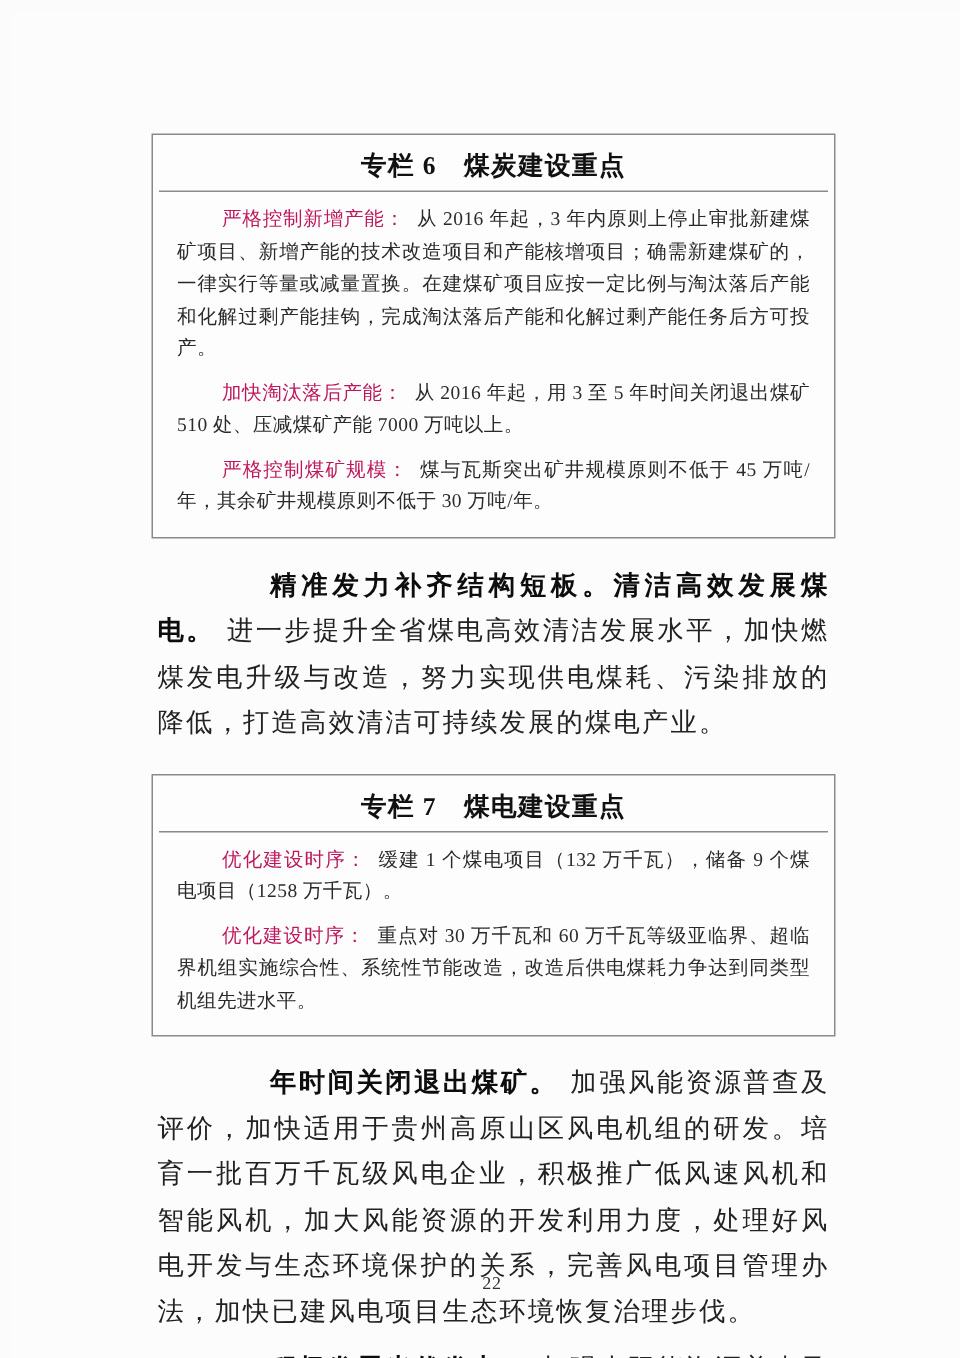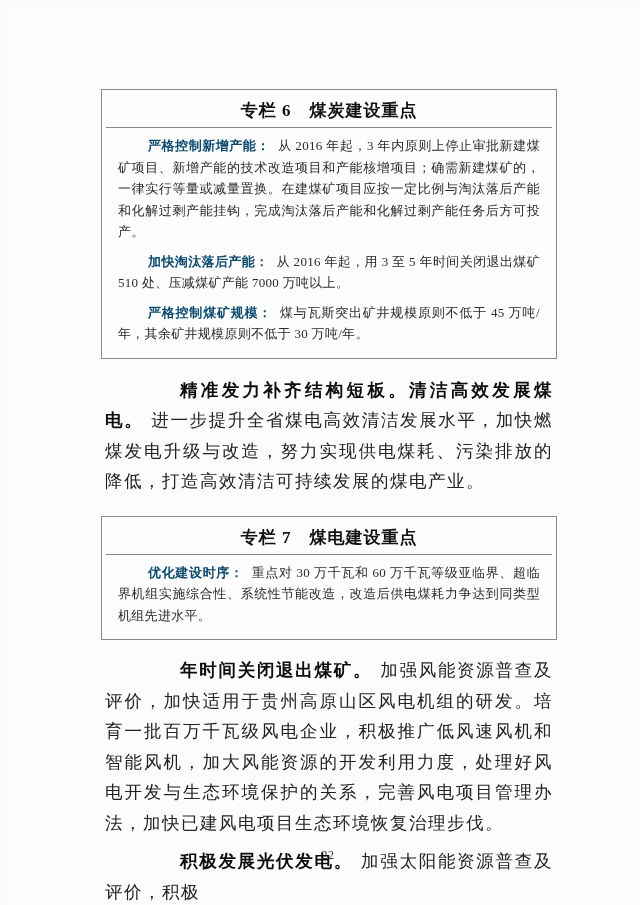--- a/index.html
+++ b/index.html
@@ -40,21 +40,21 @@
     padding: 3px 8px 5px 8px;
   }
   .box-para {
     font-size: 13px;
     line-height: 21.5px;
     text-indent: 2em;
     text-align: justify;
     letter-spacing: 0.3px;
     color: #2a2a2a;
   }
-  .box-para .lead { font-weight: bold; color: #0c4a6e; }
+  .box-para .lead { font-weight: normal; color: #be185d; }
   
   .body-para {
     font-size: 17.5px;
     line-height: 30.5px;
     text-indent: 2em;
     text-align: justify;
     letter-spacing: 1.5px;
     color: #222;
   }
   .body-para .lead { font-weight: bold; color: #0d0d0d; margin-left: 36px; }
@@ -86,20 +86,21 @@
         <p class="box-para"><span class="lead">加快淘汰落后产能：</span><span>从 2016 年起，用 3 至 5 年时间关闭退出煤矿 510 处、压减煤矿产能 7000 万吨以上。</span></p>
         <p class="box-para"><span class="lead">严格控制煤矿规模：</span><span>煤与瓦斯突出矿井规模原则不低于 45 万吨/年，其余矿井规模原则不低于 30 万吨/年。</span></p>
       </div>
     </div>
 
     <p class="body-para mt-para1"><span class="lead">精准发力补齐结构短板。清洁高效发展煤电。</span><span>进一步提升全省煤电高效清洁发展水平，加快燃煤发电升级与改造，努力实现供电煤耗、污染排放的降低，打造高效清洁可持续发展的煤电产业。</span></p>
 
     <div class="callout-box mt-box2">
       <div class="box-title">专栏 7　煤电建设重点</div>
       <div class="box-body">
+        <p class="box-para"><span class="lead">优化建设时序：</span><span>缓建 1 个煤电项目（132 万千瓦），储备 9 个煤电项目（1258 万千瓦）。</span></p>
         <p class="box-para"><span class="lead">优化建设时序：</span><span>重点对 30 万千瓦和 60 万千瓦等级亚临界、超临界机组实施综合性、系统性节能改造，改造后供电煤耗力争达到同类型机组先进水平。</span></p>
       </div>
     </div>
 
     <p class="body-para mt-para2"><span class="lead">年时间关闭退出煤矿。</span><span>加强风能资源普查及评价，加快适用于贵州高原山区风电机组的研发。培育一批百万千瓦级风电企业，积极推广低风速风机和智能风机，加大风能资源的开发利用力度，处理好风电开发与生态环境保护的关系，完善风电项目管理办法，加快已建风电项目生态环境恢复治理步伐。</span></p>
 
     <p class="body-para"><span class="lead">积极发展光伏发电。</span><span>加强太阳能资源普查及评价，积极</span></p>
 
   </div>
 

